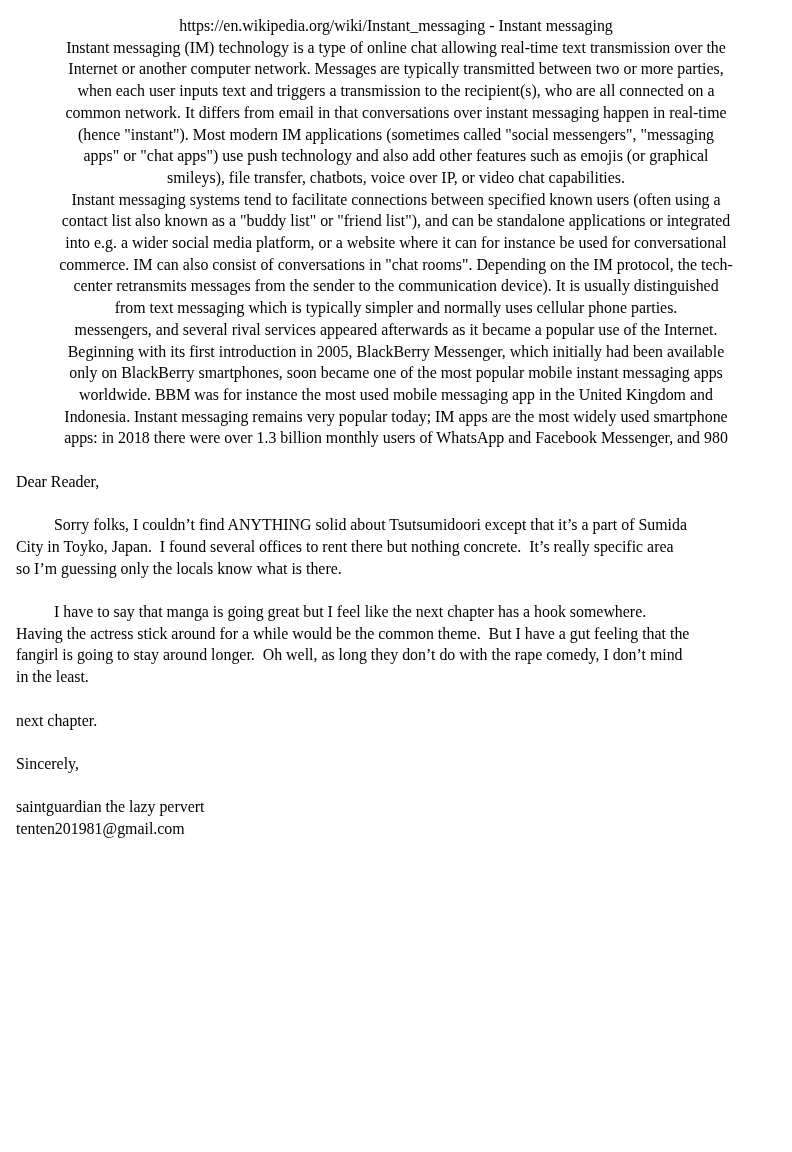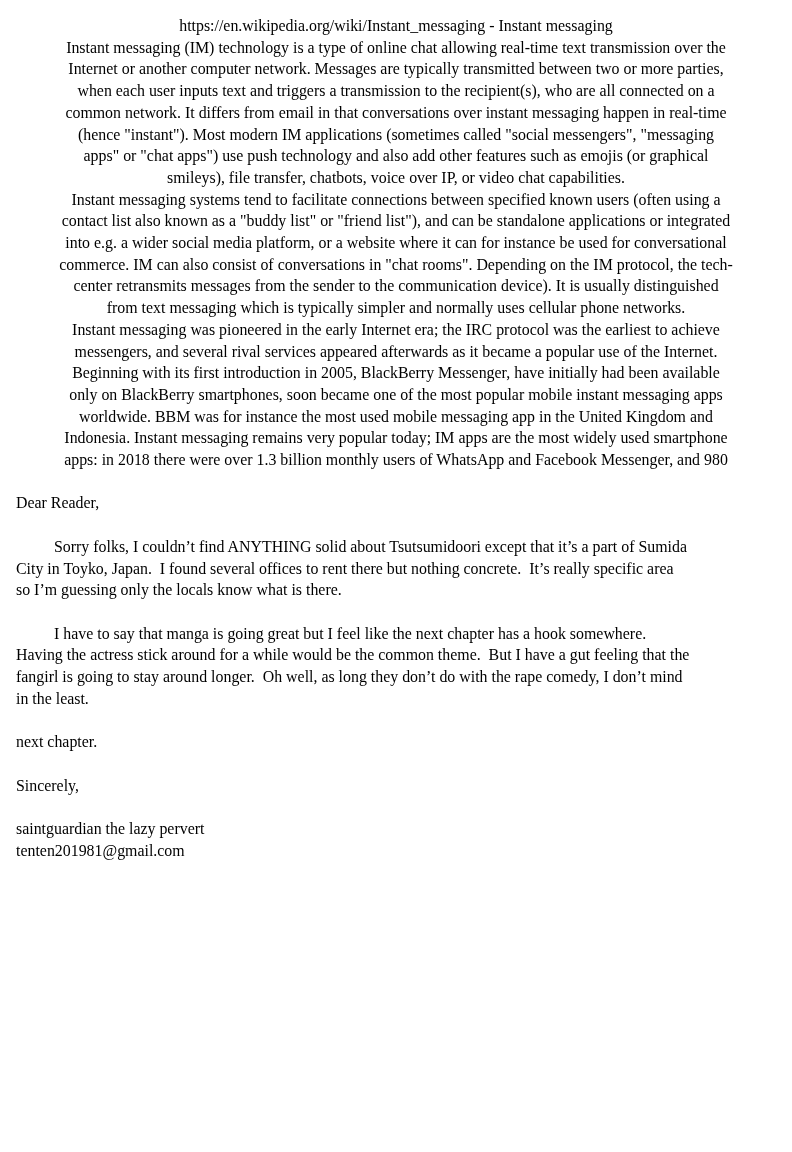--- a/index.html
+++ b/index.html
@@ -40,24 +40,23 @@
       <div class="line center">when each user inputs text and triggers a transmission to the recipient(s), who are all connected on a</div>
       <div class="line center">common network. It differs from email in that conversations over instant messaging happen in real-time</div>
       <div class="line center">(hence "instant"). Most modern IM applications (sometimes called "social messengers", "messaging</div>
       <div class="line center">apps" or "chat apps") use push technology and also add other features such as emojis (or graphical</div>
       <div class="line center">smileys), file transfer, chatbots, voice over IP, or video chat capabilities.</div>
       <div class="line center">Instant messaging systems tend to facilitate connections between specified known users (often using a</div>
       <div class="line center">contact list also known as a "buddy list" or "friend list"), and can be standalone applications or integrated</div>
       <div class="line center">into e.g. a wider social media platform, or a website where it can for instance be used for conversational</div>
       <div class="line center">commerce. IM can also consist of conversations in "chat rooms". Depending on the IM protocol, the tech-</div>
       <div class="line center">center retransmits messages from the sender to the communication device). It is usually distinguished</div>
-      <div class="line center">from text messaging which is typically simpler and normally uses cellular phone networks.</div>
-      <div class="line center">Instant messaging was pioneered in the early Internet era; the IRC protocol was the earliest to achieve</div>
+      <div class="line center">from text messaging which is typically simpler and normally uses cellular phone parties.</div>
       <div class="line center">messengers, and several rival services appeared afterwards as it became a popular use of the Internet.</div>
-      <div class="line center">Beginning with its first introduction in 2005, BlackBerry Messenger, have initially had been available</div>
+      <div class="line center">Beginning with its first introduction in 2005, BlackBerry Messenger, which initially had been available</div>
       <div class="line center">only on BlackBerry smartphones, soon became one of the most popular mobile instant messaging apps</div>
       <div class="line center">worldwide. BBM was for instance the most used mobile messaging app in the United Kingdom and</div>
       <div class="line center">Indonesia. Instant messaging remains very popular today; IM apps are the most widely used smartphone</div>
       <div class="line center">apps: in 2018 there were over 1.3 billion monthly users of WhatsApp and Facebook Messenger, and 980</div>
     </div>
 
   <div id="letter-lines">
       <div class="line blank">&nbsp;</div>
       <div class="line">Dear Reader,</div>
       <div class="line blank">&nbsp;</div>

